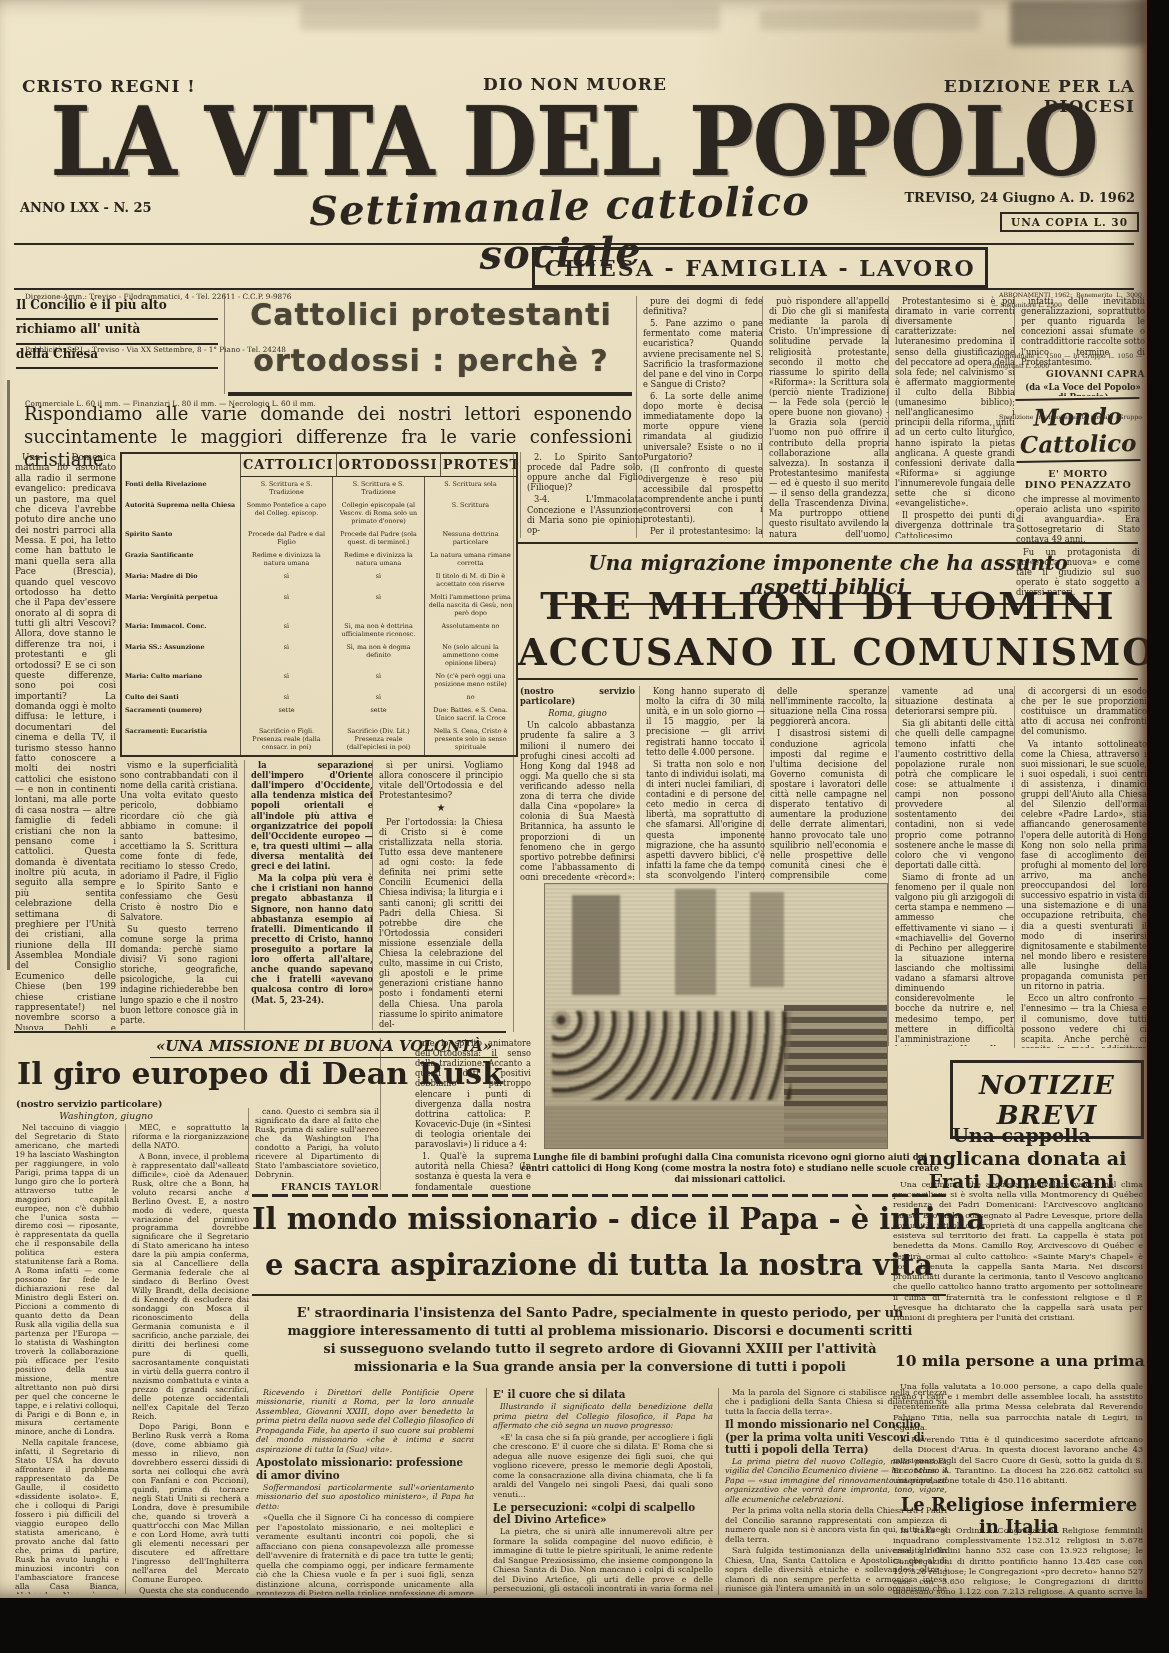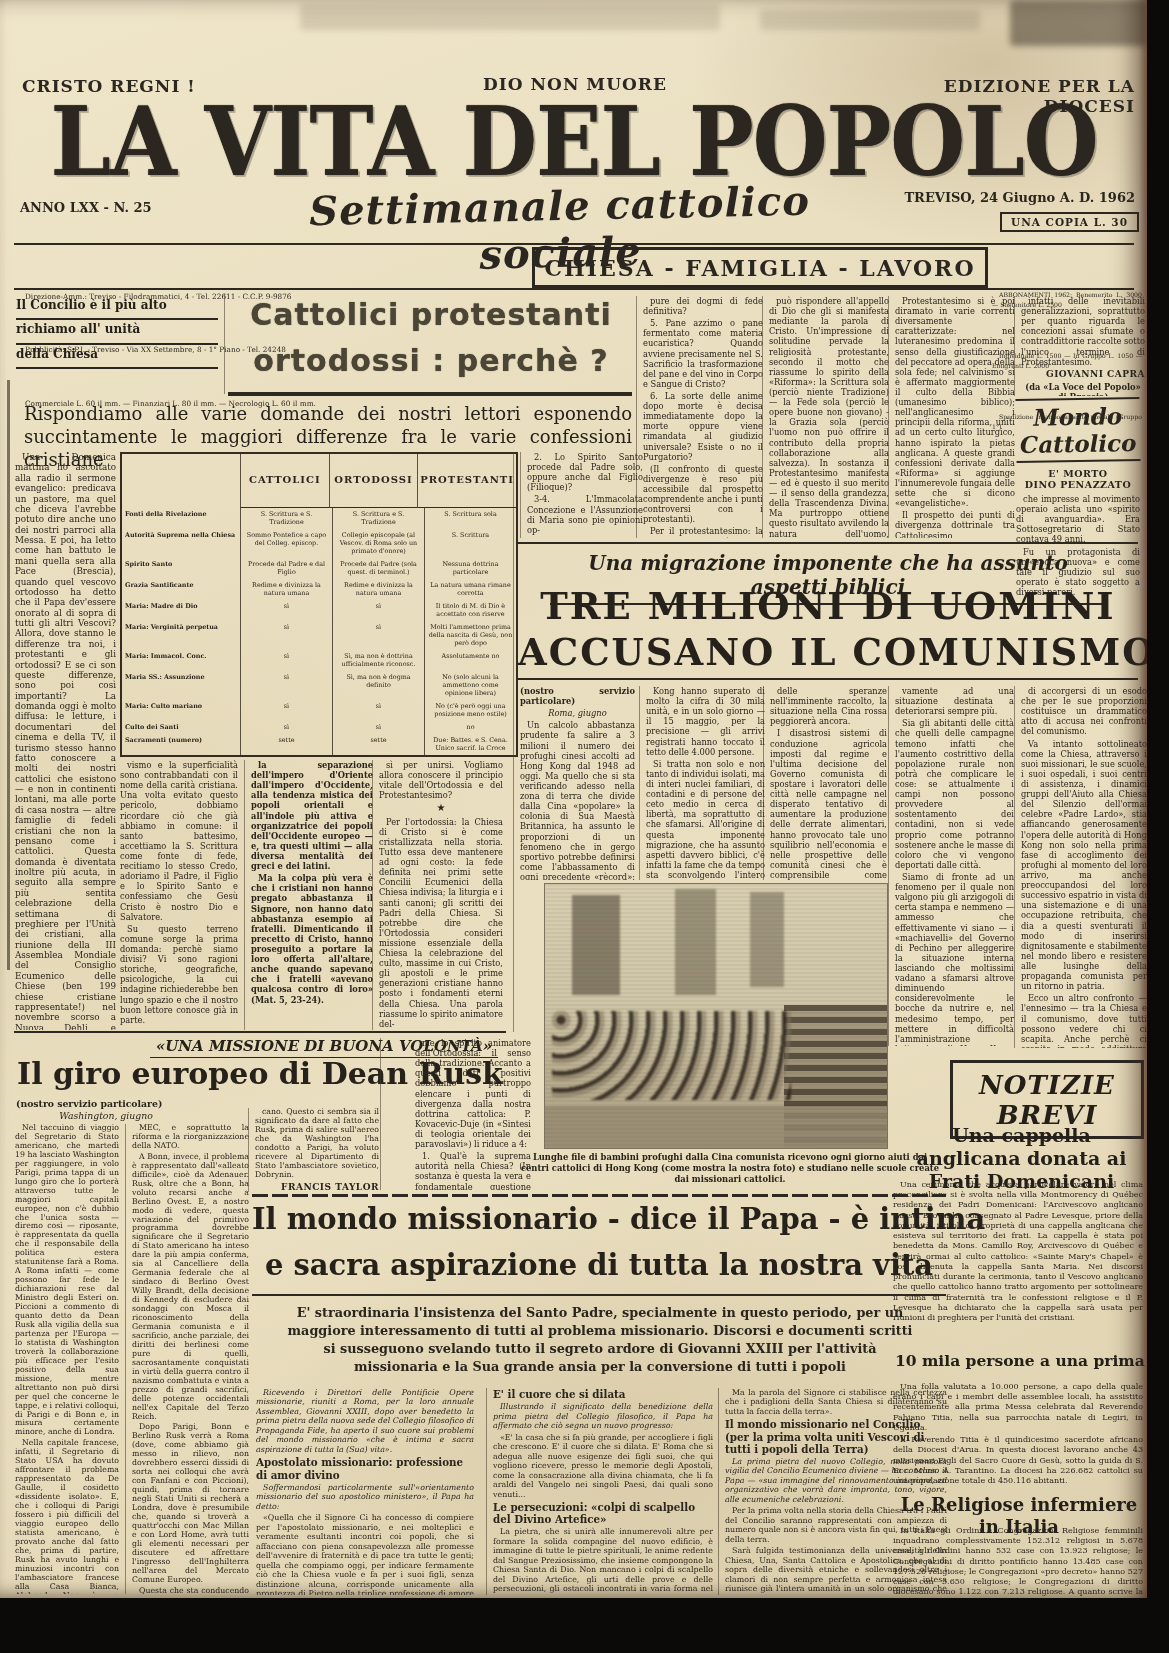--- a/index.html
+++ b/index.html
@@ -51,21 +51,21 @@
   .sub{font-weight:bold;font-size:10.3px;line-height:1.18;margin:5px 0 3px;text-indent:0;text-align:left;}
   .ital{font-style:italic;text-indent:7px;}
   .star{text-align:center;font-size:10px;margin:3px 0;text-indent:0;}
 
   
   #cmp-table{position:absolute;left:120px;top:452px;width:394px;height:301px;border:2px solid #332c20;
     font-size:6.4px;line-height:1.25;overflow:hidden;}
   .trow{display:flex;}
   .tlabel{flex:0 0 112px;font-weight:bold;padding:2.5px 3px;}
   .tcell{flex:1;text-align:center;padding:2.5px 3px;border-left:1px solid rgba(51,44,32,.8);}
-  #cmp-head .tcell{font-weight:bold;font-size:10px;letter-spacing:1px;border-bottom:1.5px solid #332c20;padding:20px 2px;}
+  #cmp-head .tcell{font-weight:bold;font-size:13px;letter-spacing:1px;border-bottom:1.5px solid #332c20;padding:3px 2px;}
 
   
   #mondo-title{font-style:italic;font-weight:bold;font-size:23px;text-align:center;
     border-top:2px solid #2b2620;border-bottom:2px solid #2b2620;padding:3px 0;transform:rotate(-1deg);}
   .obit-head{font-weight:bold;font-size:9.5px;text-align:center;letter-spacing:.5px;}
 
   
   #photo{position:absolute;left:545px;top:884px;width:342px;height:264px;background:#c7bda0;overflow:hidden;
     box-shadow:0 0 0 1px rgba(50,42,30,.6);}
   #photo .wall{position:absolute;inset:0;

